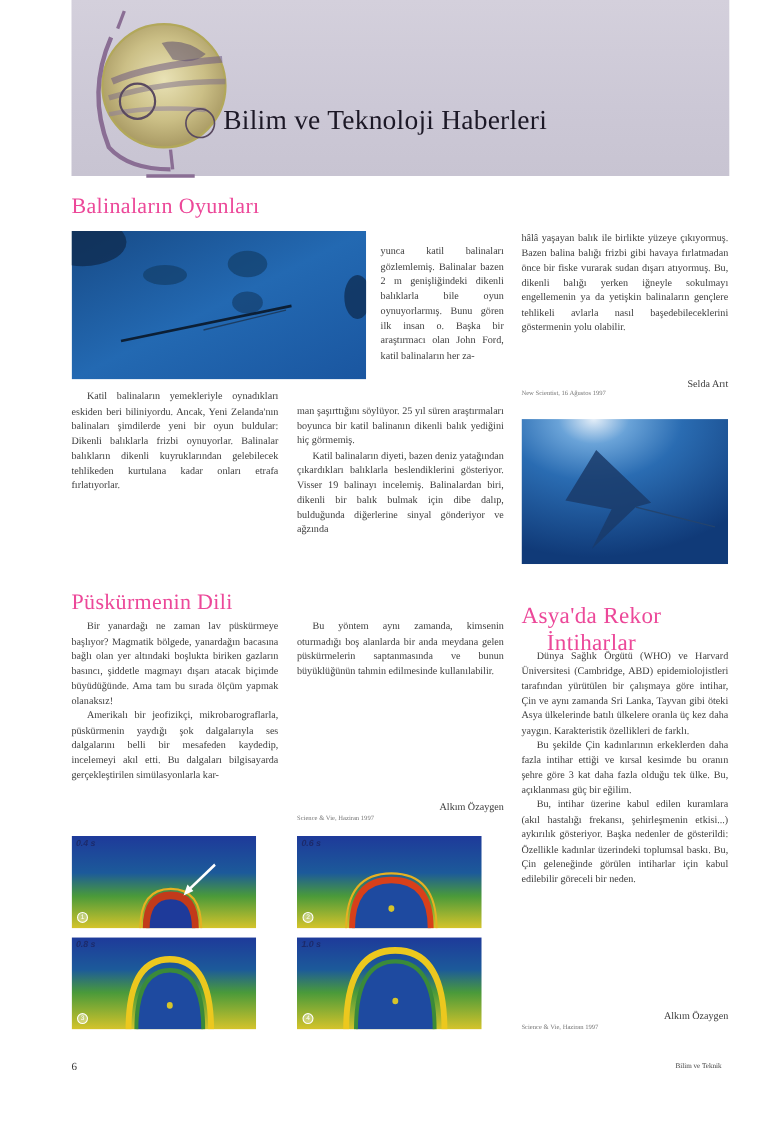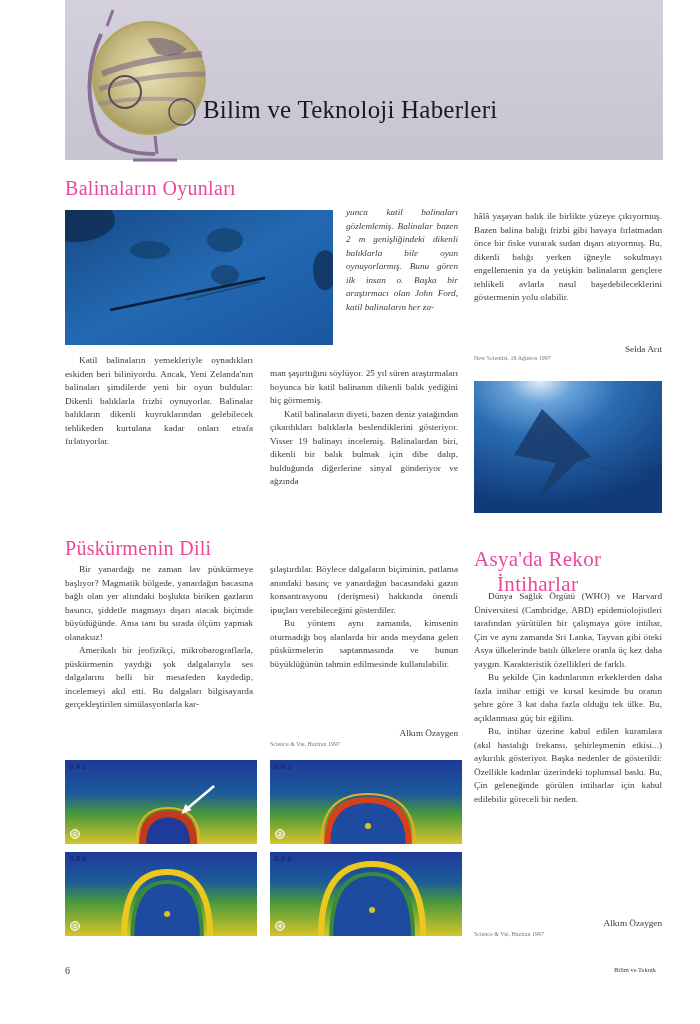--- a/index.html
+++ b/index.html
@@ -29,21 +29,21 @@
     }
     .col p { text-indent: 14px; }
     .col p.noindent { text-indent: 0; }
 
     .signature { position: absolute; font-size: 9.2px; color: #3a3a3a; text-align: right; }
     .source { position: absolute; font-size: 6px; color: #777; white-space: nowrap; }
 
     .photo { position: absolute; overflow: hidden; }
     .photo svg { display: block; width: 100%; height: 100%; }
 
-    .sim { position: absolute; width: 192px; height: 84px; overflow: hidden; }
+    .sim { position: absolute; width: 168px; height: 84px; overflow: hidden; }
     .sim svg { display: block; width: 100%; height: 100%; }
     .sim-time {
       position: absolute; left: 4px; top: 2px; font-family: "Liberation Sans", sans-serif;
       font-size: 8px; font-weight: bold; color: #1c2a6a; font-style: italic;
     }
     .sim-num {
       position: absolute; left: 5px; bottom: 5px; width: 10px; height: 10px; border-radius: 50%;
       border: 1px solid #fff; background: rgba(255,255,255,0.35);
       font-family: "Liberation Sans", sans-serif; font-size: 6px; color: #fff; text-align: center; line-height: 8px;
     }
@@ -99,21 +99,21 @@
     <ellipse cx="260" cy="60" rx="12" ry="20" fill="#0f2f58" opacity="0.8"></ellipse>
     <path d="M45 100 L200 68" stroke="#0c1f35" stroke-width="2.5"></path>
     <path d="M120 90 L195 72" stroke="#1c3d62" stroke-width="1.2"></path>
   </svg>
 </div>
 
 <div class="col" style="left:65px; top:354px; width:188px;">
   <p>Katil balinaların yemekleriyle oynadıkları eskiden beri biliniyordu. Ancak, Yeni Zelanda'nın balinaları şimdilerde yeni bir oyun buldular: Dikenli balıklarla frizbi oynuyorlar. Balinalar balıkların dikenli kuyruklarından gelebilecek tehlikeden kurtulana kadar onları etrafa fırlatıyorlar.</p>
 </div>
 
-<div class="col" style="left:346px; top:206px; width:112px;font-style:italic;">
+<div class="col" style="left:346px; top:222px; width:112px;">
   <p class="noindent">yunca katil balinaları gözlemlemiş. Balinalar bazen 2 m genişliğindeki dikenli balıklarla bile oyun oynuyorlarmış. Bunu gören ilk insan o. Başka bir araştırmacı olan John Ford, katil balinaların her za-</p>
 </div>
 
 <div class="col" style="left:270px; top:367px; width:188px;">
   <p class="noindent">man şaşırttığını söylüyor. 25 yıl süren araştırmaları boyunca bir katil balinanın dikenli balık yediğini hiç görmemiş.</p>
   <p>Katil balinaların diyeti, bazen deniz yatağından çıkardıkları balıklarla beslendiklerini gösteriyor. Visser 19 balinayı incelemiş. Balinalardan biri, dikenli bir balık bulmak için dibe dalıp, bulduğunda diğerlerine sinyal gönderiyor ve ağzında</p>
 </div>
 
 <div class="col" style="left:474px; top:210px; width:188px;">
   <p class="noindent">hâlâ yaşayan balık ile birlikte yüzeye çıkıyormuş. Bazen balina balığı frizbi gibi havaya fırlatmadan önce bir fiske vurarak sudan dışarı atıyormuş. Bu, dikenli balığı yerken iğneyle sokulmayı engellemenin ya da yetişkin balinaların gençlere tehlikeli avlarla nasıl başedebilecekle­rini göstermenin yolu olabilir.</p>
@@ -138,21 +138,20 @@
 </div>
 
 <div class="section-title" style="left:65px; top:537px;">Püskürmenin Dili</div>
 
 <div class="col" style="left:65px; top:563px; width:188px;">
   <p>Bir yanardağı ne zaman lav püskürmeye başlıyor? Magmatik bölgede, yanardağın bacasına bağlı olan yer altındaki boşlukta biriken gazların basıncı, şiddetle magmayı dışarı atacak biçimde büyüdüğünde. Ama tam bu sırada ölçüm yapmak olanaksız!</p>
   <p>Amerikalı bir jeofizikçi, mikrobarograflarla, püskürmenin yaydığı şok dalgalarıyla ses dalgalarını belli bir mesafeden kaydedip, incelemeyi akıl etti. Bu dalgaları bilgisayarda gerçekleştirilen simülasyonlarla kar-</p>
 </div>
 
 <div class="col" style="left:270px; top:563px; width:188px;">
-  <p class="noindent">şılaştırdılar. Böylece dalgaların biçiminin, patlama anındaki basınç ve yanardağın bacasındaki gazın konsantrasyonu (derişmesi) hakkında önemli ipuçları verebileceğini gösterdiler.</p>
   <p>Bu yöntem aynı zamanda, kimsenin oturmadığı boş alanlarda bir anda meydana gelen püskürmelerin saptanmasında ve bunun büyüklüğünün tahmin edilmesinde kullanılabilir.</p>
 </div>
 <div class="signature" style="left:270px; top:728px; width:188px;">Alkım Özaygen</div>
 <div class="source" style="left:270px; top:741px;">Science &amp; Vie, Haziran 1997</div>
 
 <div class="sim" style="left:65px; top:760px;">
   <svg viewBox="0 0 188 84" preserveAspectRatio="none" xmlns="http://www.w3.org/2000/svg">
     <defs>
       <linearGradient id="bg1" x1="0" y1="0" x2="0" y2="1">
         <stop offset="0%" stop-color="#1e3a9a"></stop>

